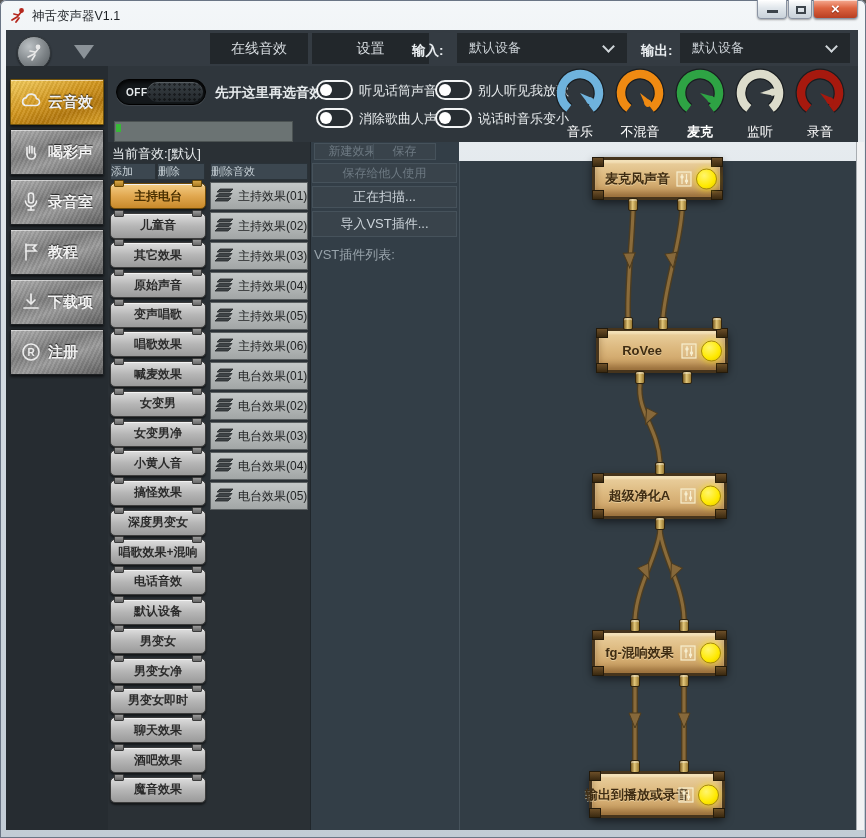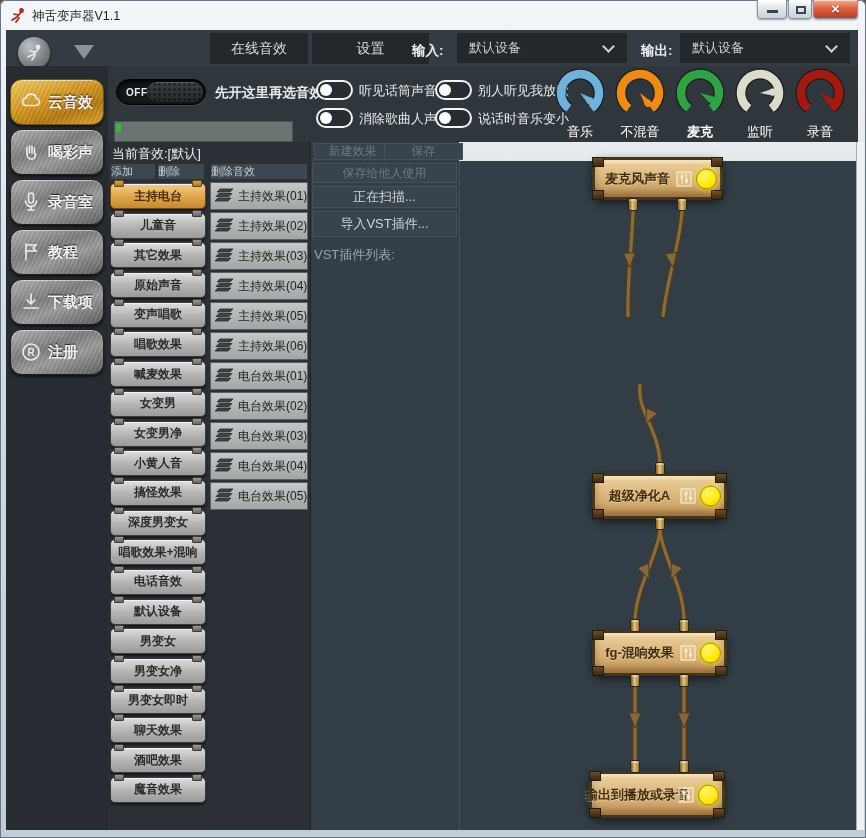--- a/index.html
+++ b/index.html
@@ -40,21 +40,21 @@
        display:flex;align-items:center;justify-content:center;cursor:pointer}
   .t1{left:110px;width:97px}.t2{left:210px;width:98px}.t3{left:312px;width:117px}
   .io-label{position:absolute;top:42px;font-size:13.5px;font-weight:bold;color:#e9edf0}
   .il1{left:412px}.il2{left:641px}
   .io-select{position:absolute;top:33px;height:30px;background:#23282c;color:#c9cfd4;font-size:13px;
              display:flex;align-items:center;padding-left:12px;cursor:pointer}
   .s1{left:457px;width:170px}.s2{left:680px;width:170px}
   .chev{position:absolute;right:14px;top:9px;width:9px;height:9px;border-right:2.5px solid #cfd5d9;
         border-bottom:2.5px solid #cfd5d9;transform:rotate(45deg)}
   
-  .side-btn{position:relative;width:94px;height:46px;margin:0 0 4px 0;border-radius:12px;border:1px solid #1c1f22;cursor:pointer;
+  .side-btn{position:relative;width:94px;height:46px;margin:0 0 4px 0;border-radius:1px;border:1px solid #1c1f22;cursor:pointer;
             display:flex;align-items:center;padding-left:8px;
             background:repeating-linear-gradient(115deg,rgba(255,255,255,.06) 0 2px,rgba(0,0,0,.06) 2px 4px),
                        linear-gradient(160deg,#b4b4b4,#7e7e7e 40%,#9c9c9c 60%,#5f5f5f);
             box-shadow:inset 0 1px 0 rgba(255,255,255,.5),0 2px 3px rgba(0,0,0,.6)}
   .side-btn.active{background:repeating-linear-gradient(115deg,rgba(255,255,255,.08) 0 2px,rgba(0,0,0,.05) 2px 4px),
                    linear-gradient(160deg,#f3cd5e,#d1951d 45%,#b4790f 70%,#dda428);border-color:#6f520c}
   .side-icon{width:24px;height:24px;margin-right:5px;flex:none}
   .side-label{font-size:15px;font-weight:bold;color:#f2f2f2;text-shadow:0 -1px 1px rgba(0,0,0,.8)}
   
   .big-toggle{position:absolute;left:116px;top:79px;width:90px;height:26px;border-radius:13px;cursor:pointer;
@@ -92,29 +92,29 @@
   .preset-list{position:absolute;left:210px;top:182px;width:98px}
   .preset-item{width:98px;height:28px;margin-bottom:2px;background:linear-gradient(180deg,#c3c7c7,#a2a6a6);
                border:1px solid #5a5f61;display:flex;align-items:center;padding-left:3px;cursor:pointer}
   .book-icon{width:22px;height:18px;flex:none;margin-right:2px}
   .preset-label{font-size:12px;color:#1d1f20;white-space:nowrap}
   
   .mid-btn{position:absolute;background:#39434b;border:1px solid #46525b;color:#ccd4da;font-size:12px;
            display:flex;align-items:center;justify-content:center;cursor:pointer}
   .mid-btn.dim{color:#6d7982}
   .b-new{left:314px;top:143px;width:77px;height:17px}
-  .b-save{left:384px;top:143px;width:79px;height:17px}
+  .b-save{left:373px;top:143px;width:63px;height:17px}
   .b-share{left:312px;top:163px;width:145px;height:20px}
   .b-scan{left:312px;top:186px;width:145px;height:22px;font-size:13px}
   .b-import{left:312px;top:211px;width:145px;height:26px;font-size:13px}
   .vst-label{position:absolute;left:314px;top:246px;font-size:13px;color:#98a3ab}
   
   .cables{position:absolute;left:459px;top:160px;z-index:2;pointer-events:none}
   .flow-nodes{z-index:3}
-  .node{position:absolute;pointer-events:auto;cursor:pointer;border:3px solid #46341c;border-radius:12px;
+  .node{position:absolute;pointer-events:auto;cursor:pointer;border:3px solid #46341c;border-radius:7px;
         background:linear-gradient(180deg,#ebd1a0 0%,#dcb87e 45%,#c79a5d 100%);
         box-shadow:inset 0 3px 2px rgba(255,246,214,.5),inset 0 -5px 7px rgba(90,55,15,.45),0 3px 8px rgba(0,0,0,.55)}
   .node-title{position:absolute;left:6px;right:46px;top:0;bottom:0;display:flex;align-items:center;justify-content:center;
               font-size:13px;font-weight:bold;color:#3f2c12;text-shadow:0 1px 0 rgba(255,242,205,.45);white-space:nowrap}
   .mixer-icon{position:absolute;right:28px;top:50%;transform:translateY(-50%);width:16px;height:16px}
   .led{position:absolute;right:3px;top:50%;transform:translateY(-50%);width:21px;height:21px;border-radius:50%;
        background:radial-gradient(circle at 38% 32%,#fff56e,#ffe900 60%,#e3c700);border:1px solid #a98e00;
        box-shadow:0 0 7px rgba(255,233,0,.75)}
   .plug{position:absolute;width:10px;height:13px;border-radius:2px;border:1px solid #2e2310;
         background:linear-gradient(90deg,#7a5c22,#e2c679 45%,#9a7a32);box-shadow:inset 0 2px 0 rgba(255,255,255,.35)}
@@ -504,20 +504,40 @@
             <rect x="1" y="1" width="14" height="14" fill="rgba(255,250,230,0.15)" stroke="#f7eecf" stroke-width="1.2"></rect>
             <line x1="6" y1="3" x2="6" y2="13" stroke="#f7eecf" stroke-width="1.2"></line>
             <line x1="10.5" y1="3" x2="10.5" y2="13" stroke="#f7eecf" stroke-width="1.2"></line>
             <circle cx="6" cy="6" r="1.7" fill="#f7eecf"></circle>
             <circle cx="10.5" cy="10" r="1.7" fill="#f7eecf"></circle>
           </svg></div>
         <div class="led"></div>
         <div class="plug plug-bot" style="left: 33px;"></div>
         <div class="plug plug-bot" style="left: 82px;"></div>
       </div>
+      <div class="node" style="left: 596px; top: 328px; width: 132px; height: 45px;">
+        <div class="corner c-tl"></div>
+        <div class="corner c-tr"></div>
+        <div class="corner c-bl"></div>
+        <div class="corner c-br"></div>
+        <div class="node-title">RoVee</div>
+        <div class="mixer-icon"><svg width="16" height="16" viewBox="0 0 16 16">
+            <rect x="1" y="1" width="14" height="14" fill="rgba(255,250,230,0.15)" stroke="#f7eecf" stroke-width="1.2"></rect>
+            <line x1="6" y1="3" x2="6" y2="13" stroke="#f7eecf" stroke-width="1.2"></line>
+            <line x1="10.5" y1="3" x2="10.5" y2="13" stroke="#f7eecf" stroke-width="1.2"></line>
+            <circle cx="6" cy="6" r="1.7" fill="#f7eecf"></circle>
+            <circle cx="10.5" cy="10" r="1.7" fill="#f7eecf"></circle>
+          </svg></div>
+        <div class="led"></div>
+        <div class="plug plug-top" style="left: 24px;"></div>
+        <div class="plug plug-top" style="left: 59px;"></div>
+        <div class="plug plug-top" style="left: 113px;"></div>
+        <div class="plug plug-bot" style="left: 36px;"></div>
+        <div class="plug plug-bot" style="left: 83px;"></div>
+      </div>
       <div class="node" style="left: 592px; top: 473px; width: 135px; height: 46px;">
         <div class="corner c-tl"></div>
         <div class="corner c-tr"></div>
         <div class="corner c-bl"></div>
         <div class="corner c-br"></div>
         <div class="node-title">超级净化A</div>
         <div class="mixer-icon"><svg width="16" height="16" viewBox="0 0 16 16">
             <rect x="1" y="1" width="14" height="14" fill="rgba(255,250,230,0.15)" stroke="#f7eecf" stroke-width="1.2"></rect>
             <line x1="6" y1="3" x2="6" y2="13" stroke="#f7eecf" stroke-width="1.2"></line>
             <line x1="10.5" y1="3" x2="10.5" y2="13" stroke="#f7eecf" stroke-width="1.2"></line>

